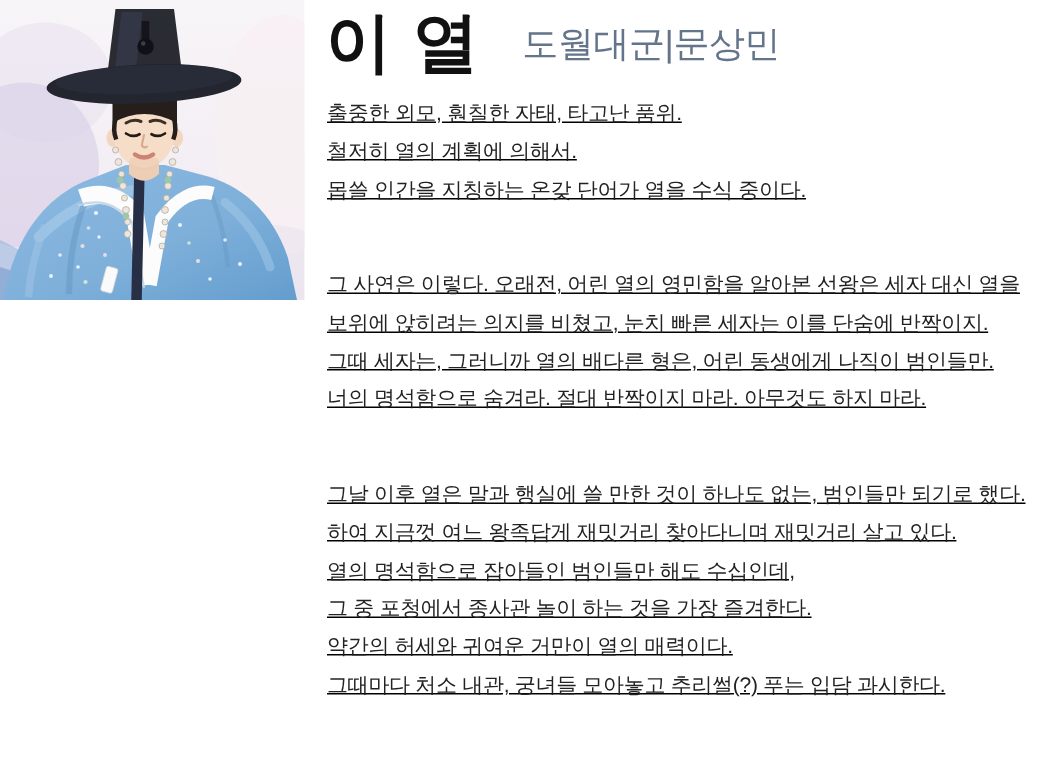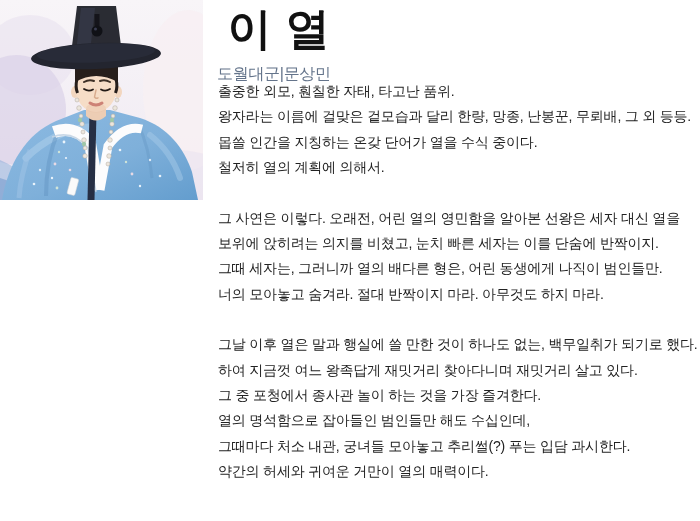--- a/index.html
+++ b/index.html
@@ -21,46 +21,46 @@
     top: 0;
     width: 203px;
     height: 200px;
   }
   .photo svg { display: block; }
   .header {
     position: absolute;
     left: 217px;
     top: 4px;
     display: flex;
-    align-items: flex-end;
-    gap: 11px;
+    align-items: center;
+    gap: 28px;
     white-space: nowrap;
-    flex-direction: column;
   }
   .char-name {
     margin: 0;
     font-size: 44px;
     line-height: 1.12;
     font-weight: 600;
     color: #111111;
     letter-spacing: 1px;
   }
   .char-subtitle {
-    font-size: 16px;
+    font-size: 24px;
     font-weight: 400;
     color: #64748b;
     letter-spacing: -0.3px;
   }
   .bio {
     position: absolute;
     left: 218px;
-    top: 79px;
+    top: 63px;
     width: 482px;
-  }
-  .para + .para { margin-top: 25px; }
+    text-decoration: underline;
+  }
+  .para + .para { margin-top: 38px; }
   .line {
     font-size: 14px;
     line-height: 25.4px;
     color: #222222;
     letter-spacing: -0.2px;
     white-space: nowrap;
   }
 </style>
 </head>
 <body>
@@ -178,33 +178,32 @@
   </div>
 
   <div class="header">
     <h1 class="char-name">이 열</h1>
     <span class="char-subtitle">도월대군|문상민</span>
   </div>
 
   <div class="bio">
     <div class="para">
       <div class="line">출중한 외모, 훤칠한 자태, 타고난 품위.</div>
-      <div class="line">왕자라는 이름에 걸맞은 겉모습과 달리 한량, 망종, 난봉꾼, 무뢰배, 그 외 등등.</div>
+      <div class="line">철저히 열의 계획에 의해서.</div>
       <div class="line">몹쓸 인간을 지칭하는 온갖 단어가 열을 수식 중이다.</div>
-      <div class="line">철저히 열의 계획에 의해서.</div>
     </div>
     <div class="para">
       <div class="line">그 사연은 이렇다. 오래전, 어린 열의 영민함을 알아본 선왕은 세자 대신 열을</div>
       <div class="line">보위에 앉히려는 의지를 비쳤고, 눈치 빠른 세자는 이를 단숨에 반짝이지.</div>
       <div class="line">그때 세자는, 그러니까 열의 배다른 형은, 어린 동생에게 나직이 범인들만.</div>
-      <div class="line">너의 모아놓고 숨겨라. 절대 반짝이지 마라. 아무것도 하지 마라.</div>
+      <div class="line">너의 명석함으로 숨겨라. 절대 반짝이지 마라. 아무것도 하지 마라.</div>
     </div>
     <div class="para">
-      <div class="line">그날 이후 열은 말과 행실에 쓸 만한 것이 하나도 없는, 백무일취가 되기로 했다.</div>
+      <div class="line">그날 이후 열은 말과 행실에 쓸 만한 것이 하나도 없는, 범인들만 되기로 했다.</div>
       <div class="line">하여 지금껏 여느 왕족답게 재밋거리 찾아다니며 재밋거리 살고 있다.</div>
+      <div class="line">열의 명석함으로 잡아들인 범인들만 해도 수십인데,</div>
       <div class="line">그 중 포청에서 종사관 놀이 하는 것을 가장 즐겨한다.</div>
-      <div class="line">열의 명석함으로 잡아들인 범인들만 해도 수십인데,</div>
+      <div class="line">약간의 허세와 귀여운 거만이 열의 매력이다.</div>
       <div class="line">그때마다 처소 내관, 궁녀들 모아놓고 추리썰(?) 푸는 입담 과시한다.</div>
-      <div class="line">약간의 허세와 귀여운 거만이 열의 매력이다.</div>
     </div>
   </div>
 
 </div>
 
 </body></html>

